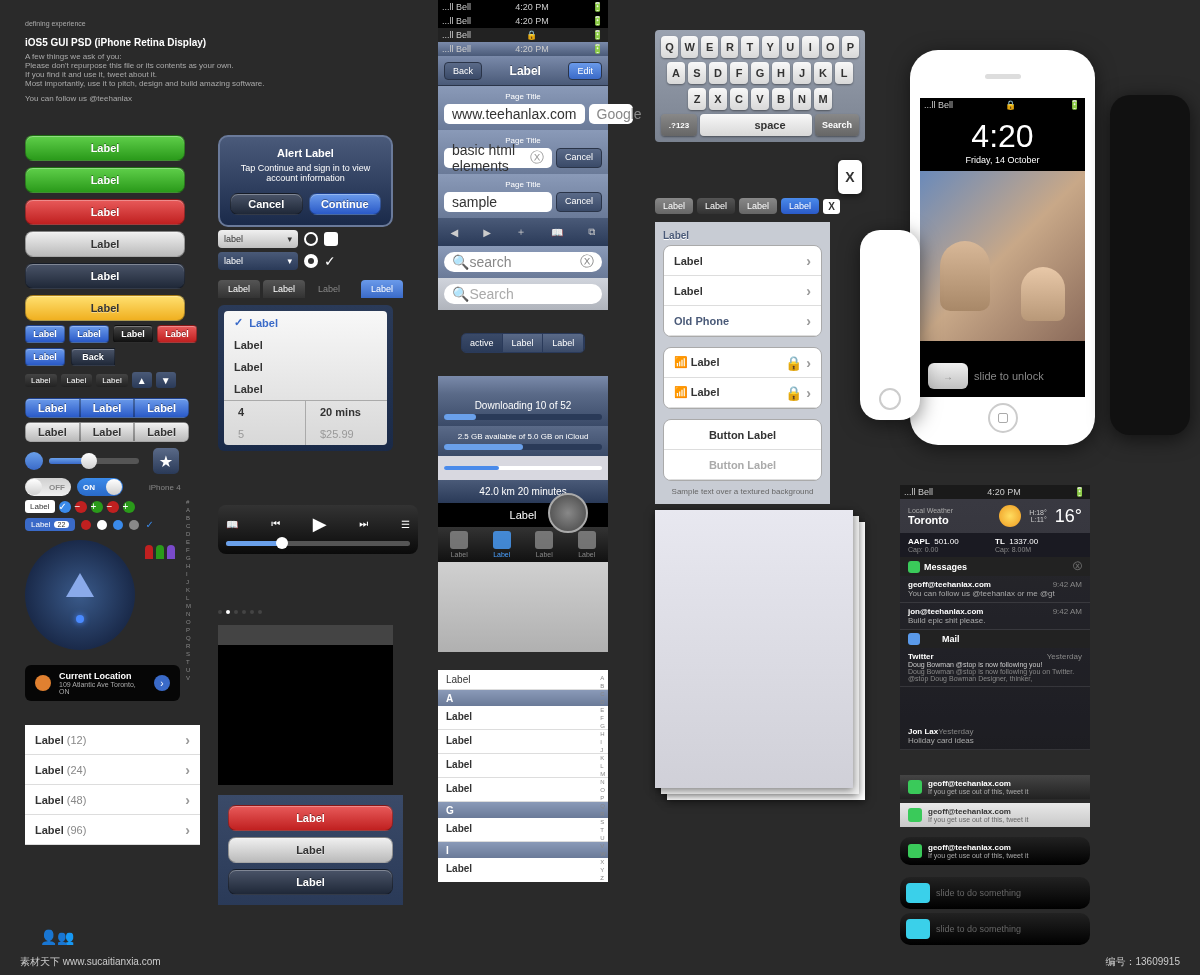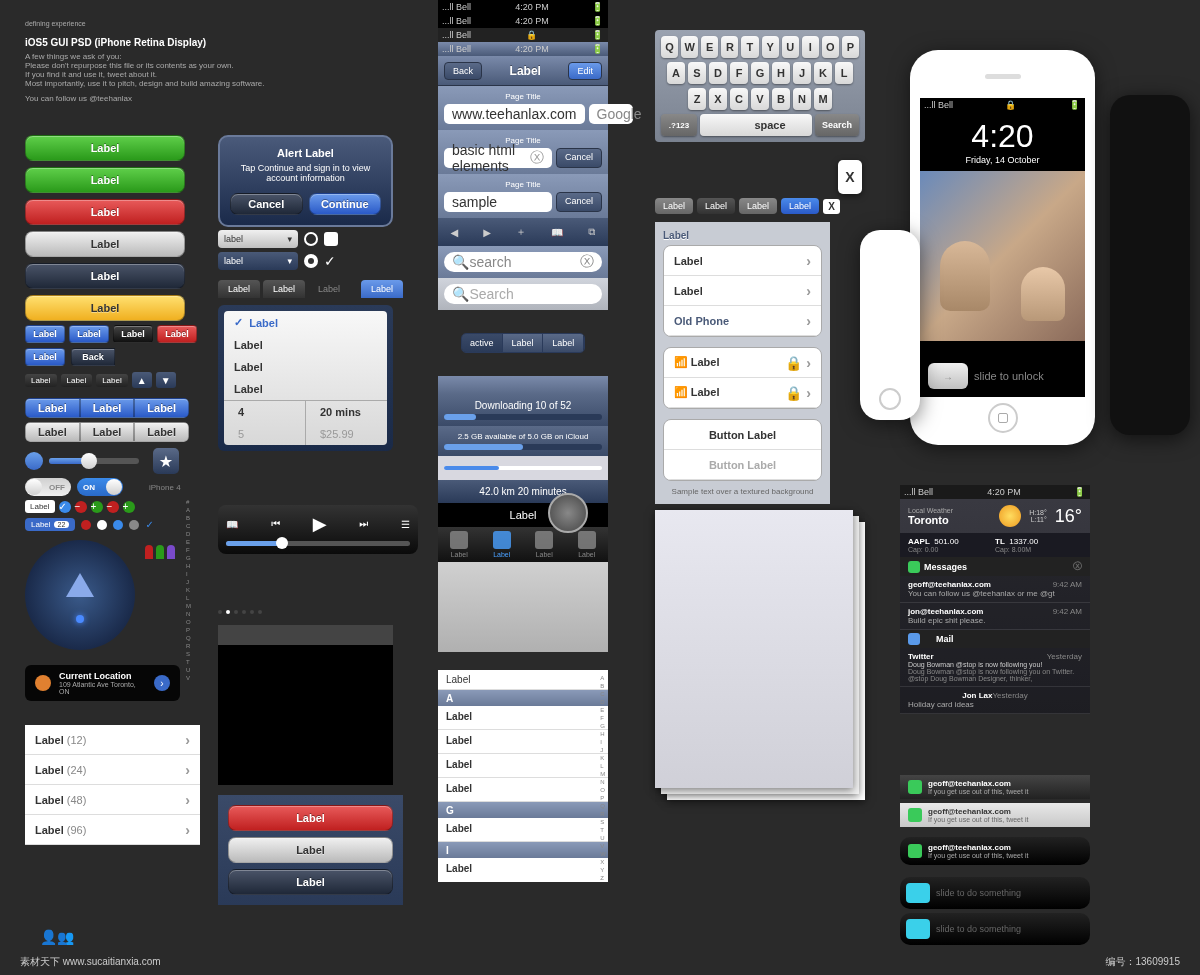--- a/index.html
+++ b/index.html
@@ -542,34 +542,34 @@
       </div>
       <div style="color:#aaa;">You can follow us @teehanlax or me @gt</div>
     </div>
   <div class="notifrow">
       <div style="display:flex;justify-content:space-between;">
         <b>jon@teehanlax.com</b>
         <span style="color:#888;">9:42 AM</span>
       </div>
       <div style="color:#aaa;">Build epic shit please.</div>
     </div>
-  <div style="background:#222; padding:3px 8px; font-size:9px; font-weight:bold; display:flex; gap:16px; align-items:center;">
+  <div style="background:#222; padding:3px 8px; font-size:9px; font-weight:bold; display:flex; gap:22px; align-items:center;">
       <div style="width:12px;height:12px;background:#5a9aea;border-radius:3px;"></div>
       <span>Mail</span>
     </div>
   <div class="notifrow">
       <div style="display:flex;justify-content:space-between;">
         <b>Twitter</b>
         <span style="color:#888;">Yesterday</span>
       </div>
       <div style="color:#ccc;font-size:7px;">Doug Bowman @stop is now following you!</div>
       <div style="color:#888;font-size:7px;">Doug Bowman @stop is now following you on Twitter. @stop Doug Bowman Designer, thinker,</div>
     </div>
   <div class="notifrow">
-      <div style="display:flex;justify-content:center;">
+      <div style="display:flex;justify-content:flex-start;margin-top:36px;">
         <b>Jon Lax</b>
         <span style="color:#888;">Yesterday</span>
       </div>
       <div style="color:#aaa;">Holiday card ideas</div>
     </div>
 </div>
 
 <div class="abs col5" style="top:775px; width:190px; display:flex; flex-direction:column; gap:4px;">
   <div style="background:linear-gradient(#444,#222); border-radius:0; padding:4px 8px; display:flex; gap:6px; align-items:center;">
       <div style="width:14px;height:14px;background:#3aca5a;border-radius:3px;"></div>

